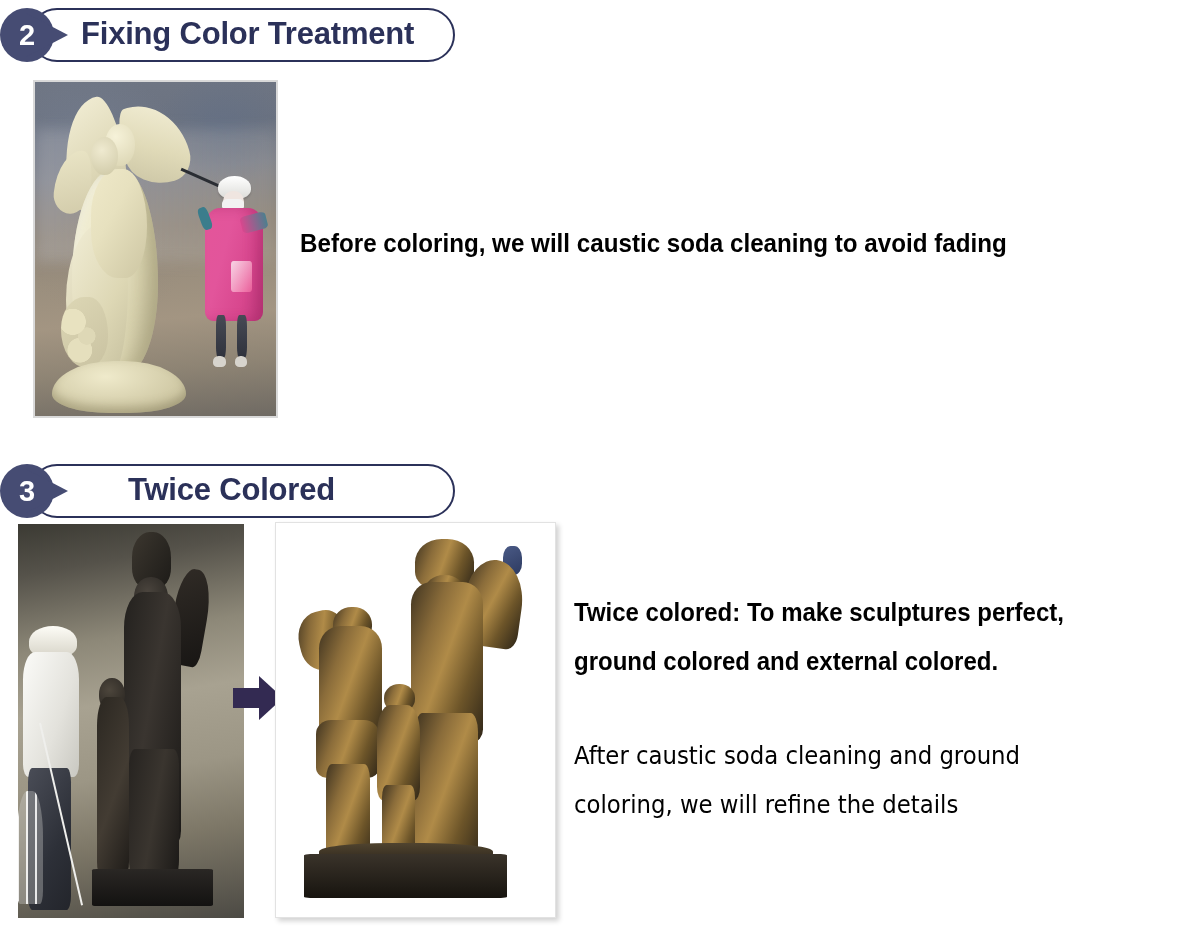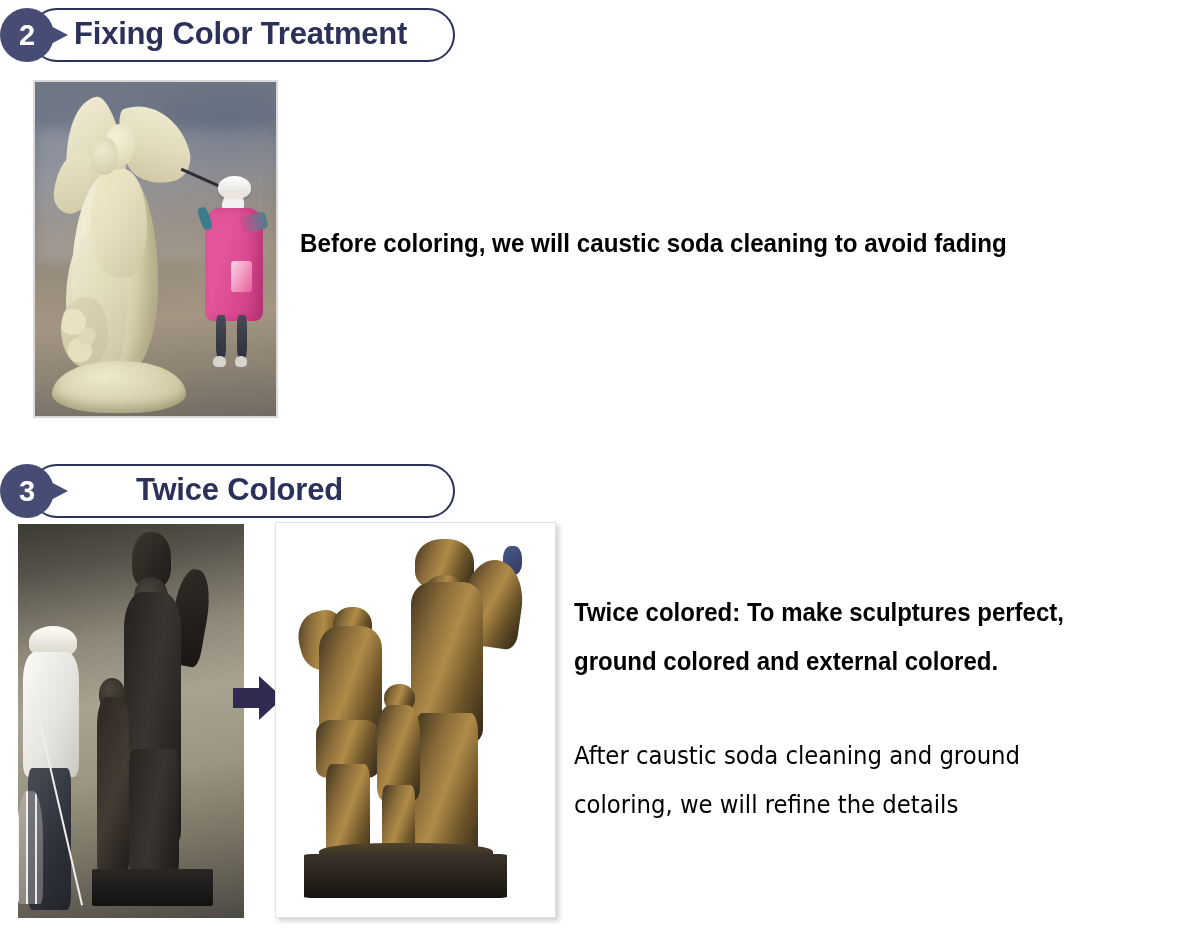--- a/index.html
+++ b/index.html
@@ -510,21 +510,21 @@
     border-top: 22px solid transparent;
     border-bottom: 22px solid transparent;
     border-left: 24px solid #332a52;
   }
 </style>
 </head>
 <body>
 
 <div class="step-header" style="left:0; top:8px; width:460px;">
   <div class="step-pill" style="width:425px;"></div>
-  <div class="step-title" style="left:74px;">Fixing Color Treatment</div>
+  <div class="step-title" style="left:81px;">Fixing Color Treatment</div>
   <div class="step-badge">
     <div class="disc"></div>
     <div class="point"></div>
     <div class="num">2</div>
   </div>
 </div>
 
 <div class="photo bordered" id="photo-angel" style="left:33px; top:80px; width:245px; height:338px;">
   <div class="bg"></div>
   <div class="haze"></div>
@@ -555,21 +555,21 @@
     <div class="w-leg r"></div>
     <div class="w-shoe l"></div>
     <div class="w-shoe r"></div>
   </div>
 </div>
 
 <div class="para-condensed" style="left:300px; top:228px;">Before coloring, we will caustic soda cleaning to avoid fading</div>
 
 <div class="step-header" style="left:0; top:464px; width:460px;">
   <div class="step-pill" style="width:425px;"></div>
-  <div class="step-title" style="left:136px;">Twice Colored</div>
+  <div class="step-title" style="left:128px;">Twice Colored</div>
   <div class="step-badge">
     <div class="disc"></div>
     <div class="point"></div>
     <div class="num">3</div>
   </div>
 </div>
 
 <div class="photo" id="photo-before" style="left:18px; top:524px; width:226px; height:394px;">
   <div class="bg"></div>
   <div class="statue">

